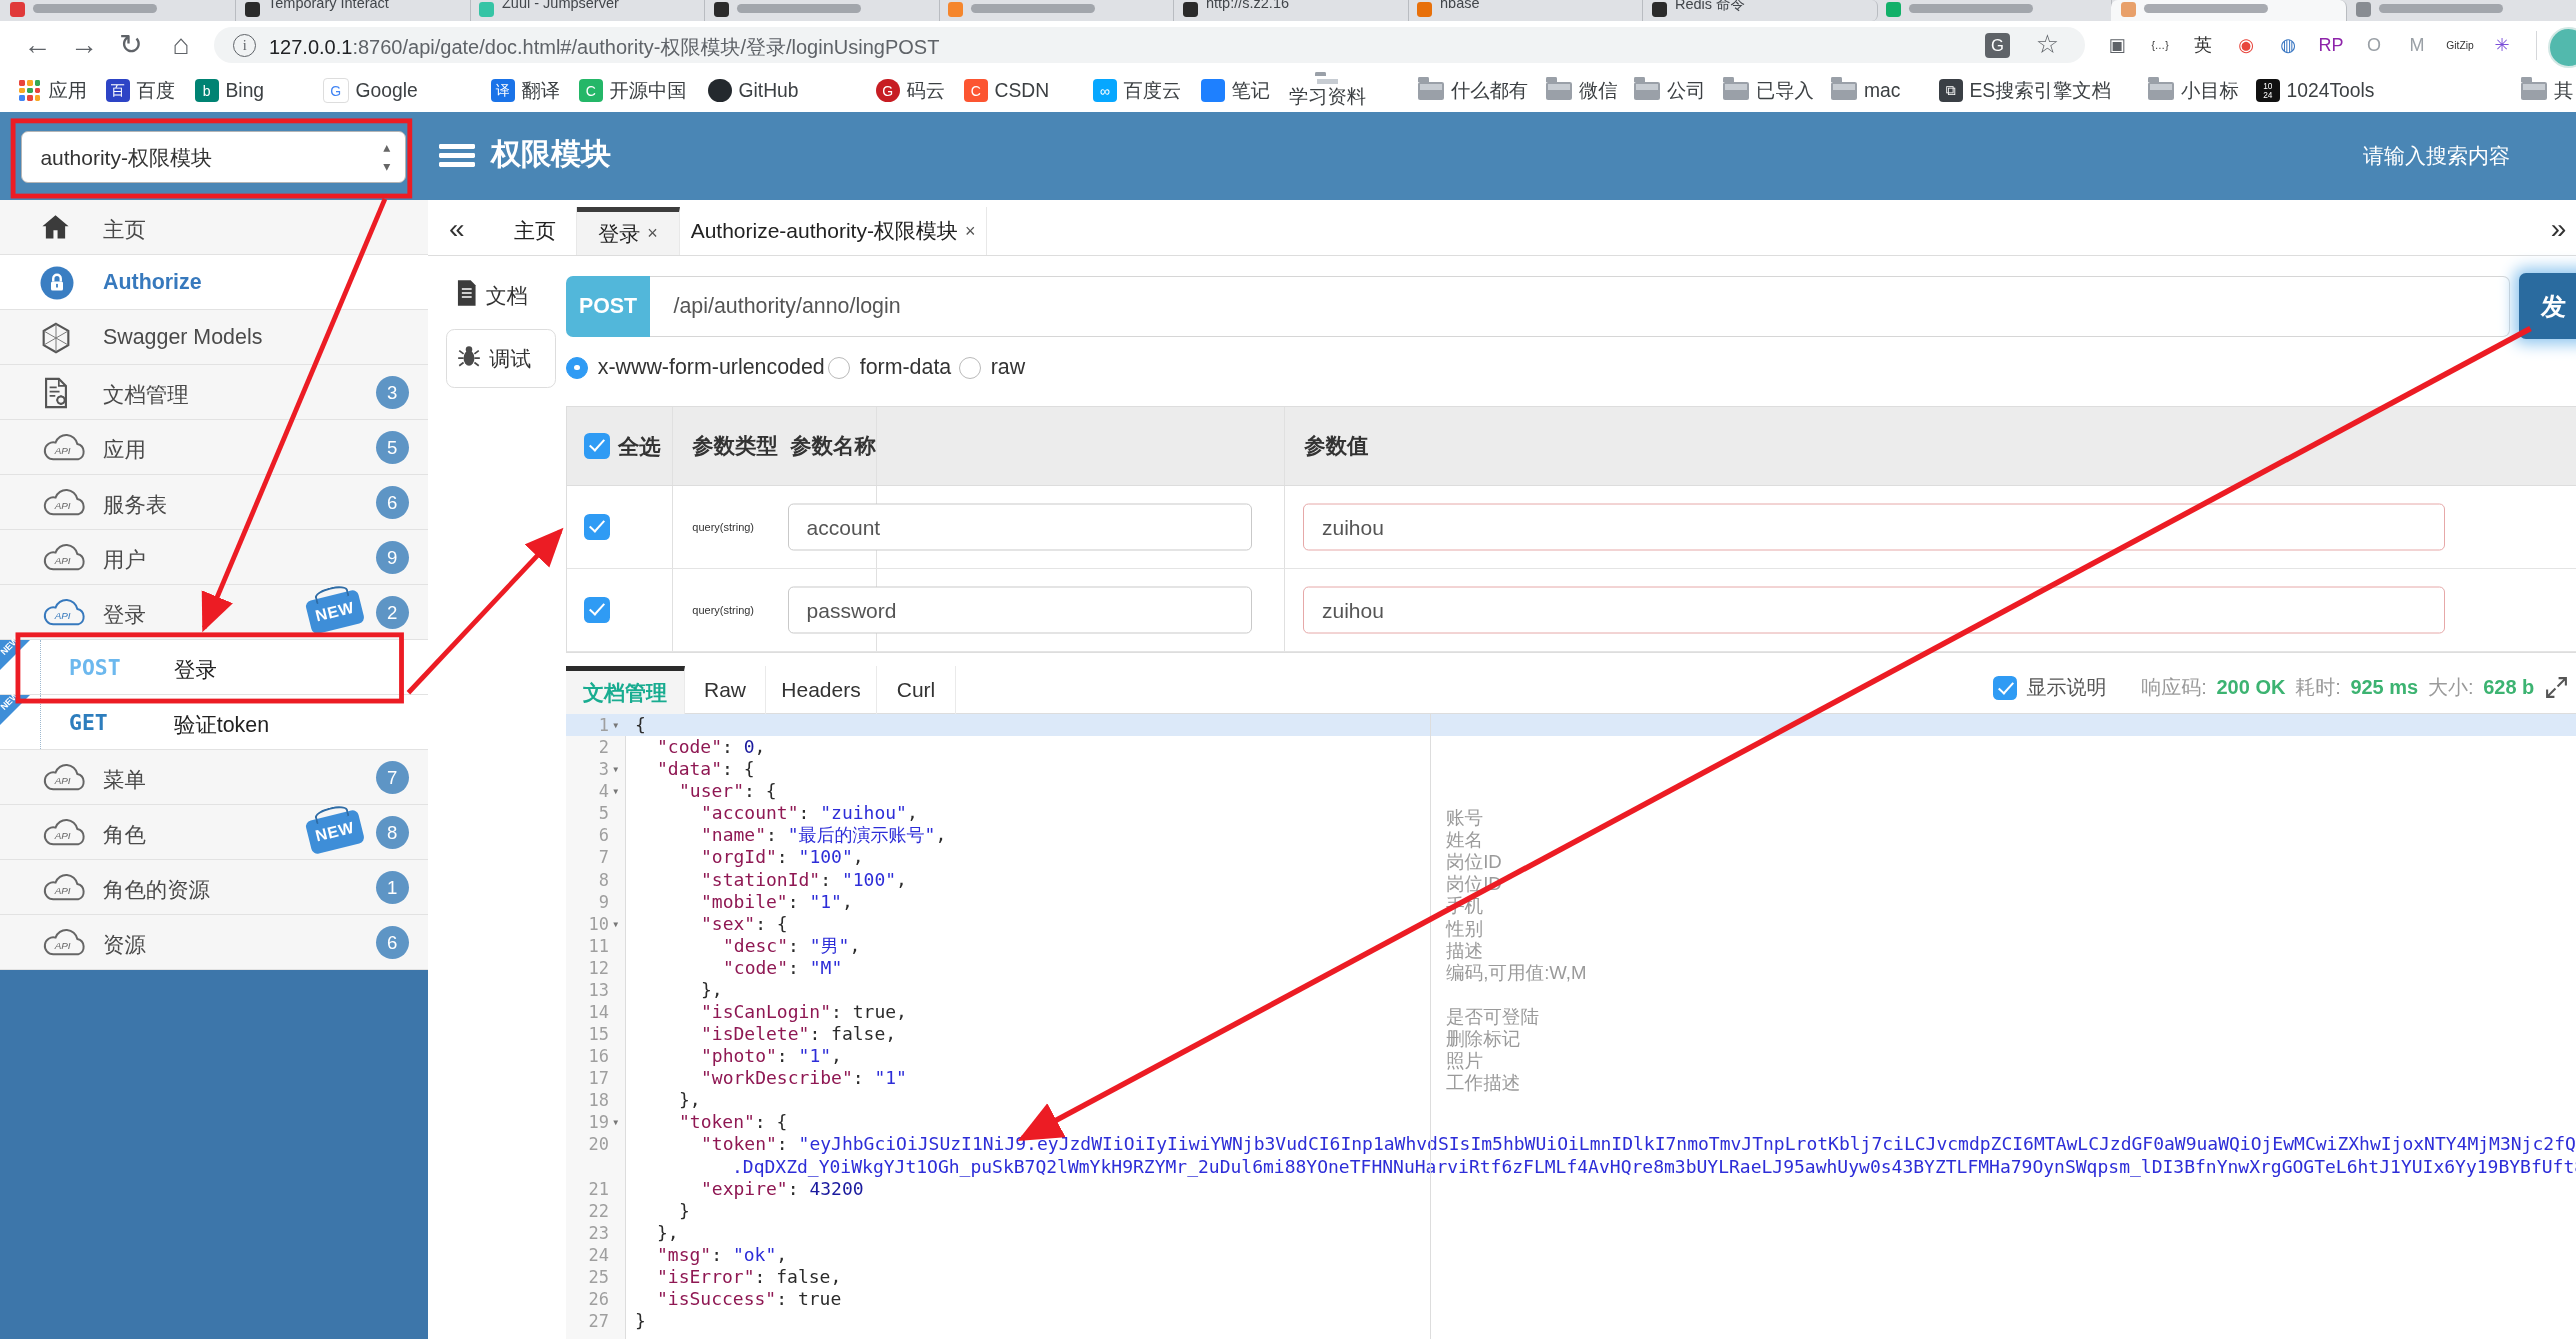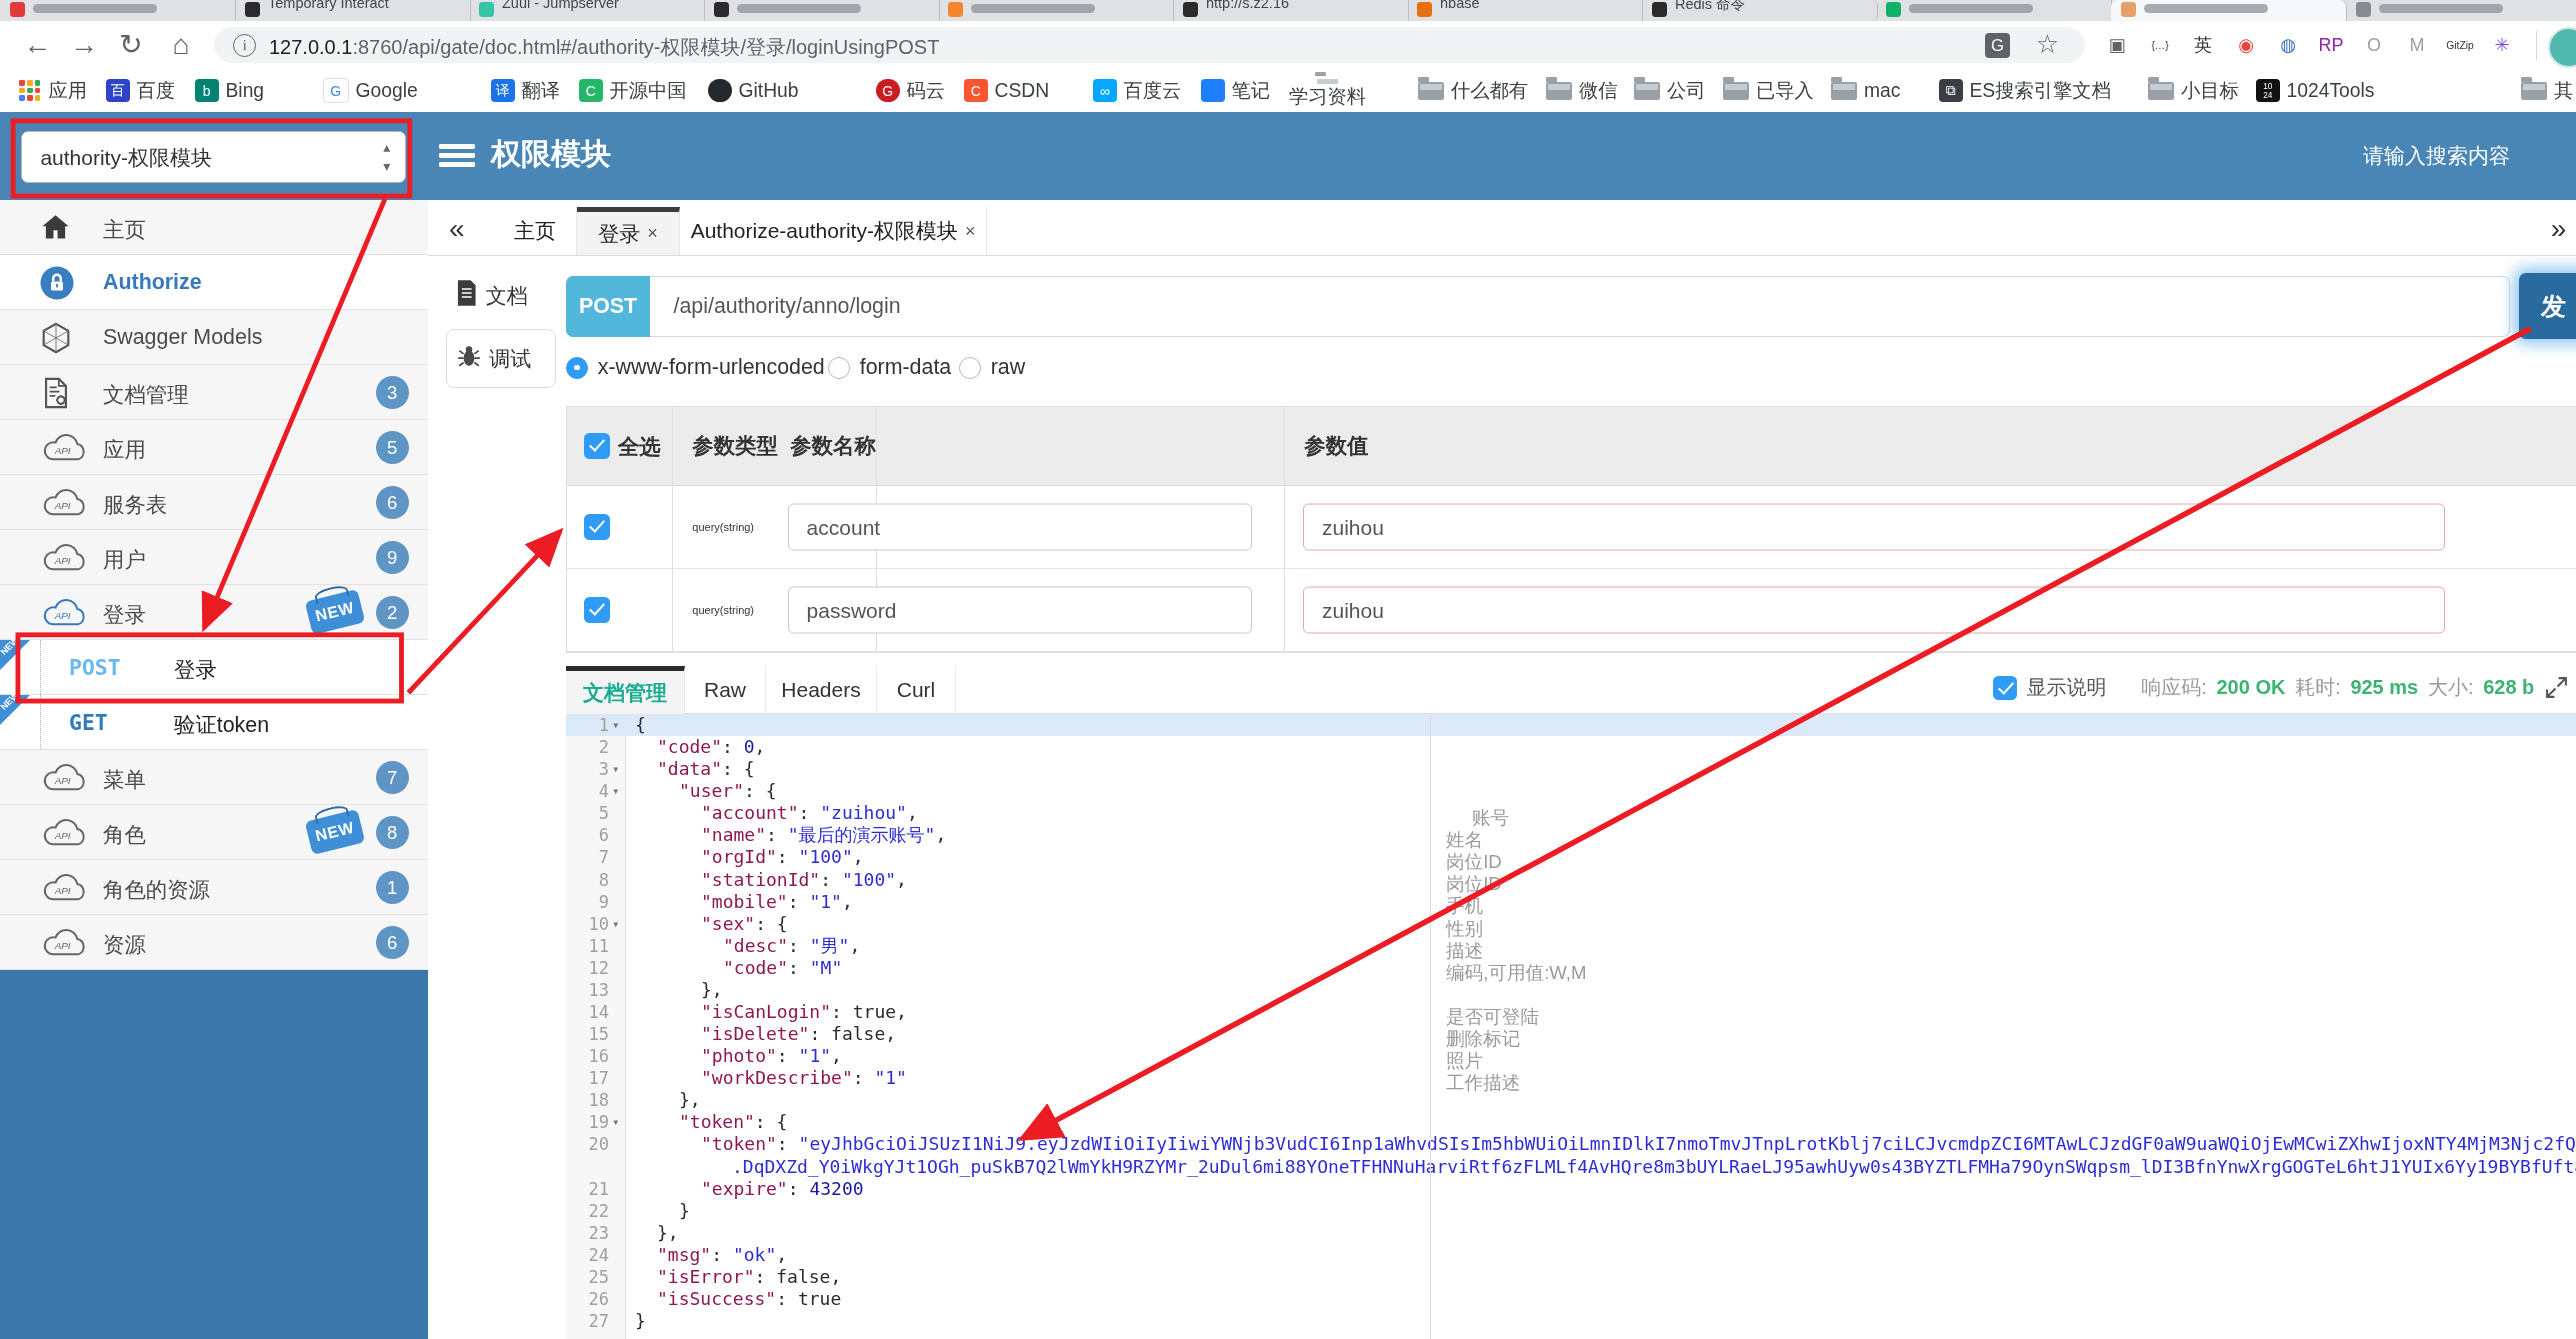--- a/index.html
+++ b/index.html
@@ -655,21 +655,21 @@
           <span class="ln">26</span>
           <span class="ctext" style="padding-left: 22px;"><span class="tk-k">"isSuccess"</span><span class="tk-p">: </span><span class="tk-b">true</span></span>
         </div>
         <div class="crow" style="top: 596px; position: absolute; left: 0px; right: 0px;">
           <span class="ln">27</span>
           <span class="ctext" style="padding-left: 0px;"><span class="tk-p">}</span></span>
         </div>
       </div>
     <div id="cdivider"></div>
     <div id="annos">
-        <div class="anno" style="top: 93px; margin-left: 26px;">账号</div>
+        <div class="anno" style="top: 93px;">账号</div>
         <div class="anno" style="top: 115px;">姓名</div>
         <div class="anno" style="top: 137px;">岗位ID</div>
         <div class="anno" style="top: 159px;">岗位ID</div>
         <div class="anno" style="top: 181px;">手机</div>
         <div class="anno" style="top: 204px;">性别</div>
         <div class="anno" style="top: 226px;">描述</div>
         <div class="anno" style="top: 248px;">编码,可用值:W,M</div>
         <div class="anno" style="top: 292px;">是否可登陆</div>
         <div class="anno" style="top: 314px;">删除标记</div>
         <div class="anno" style="top: 336px;">照片</div>

